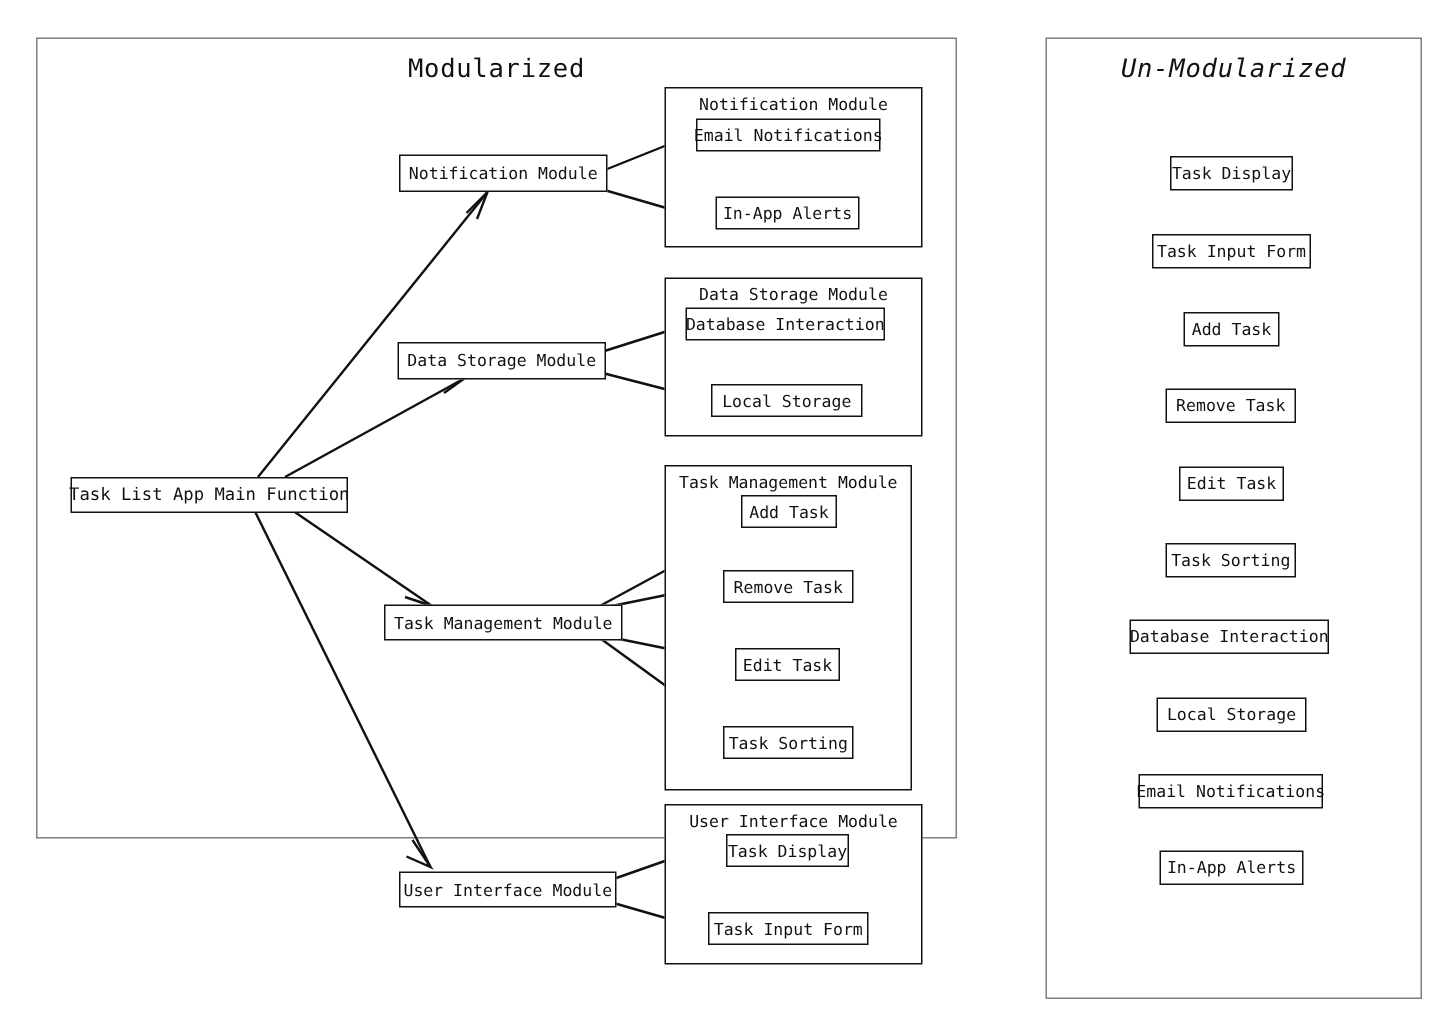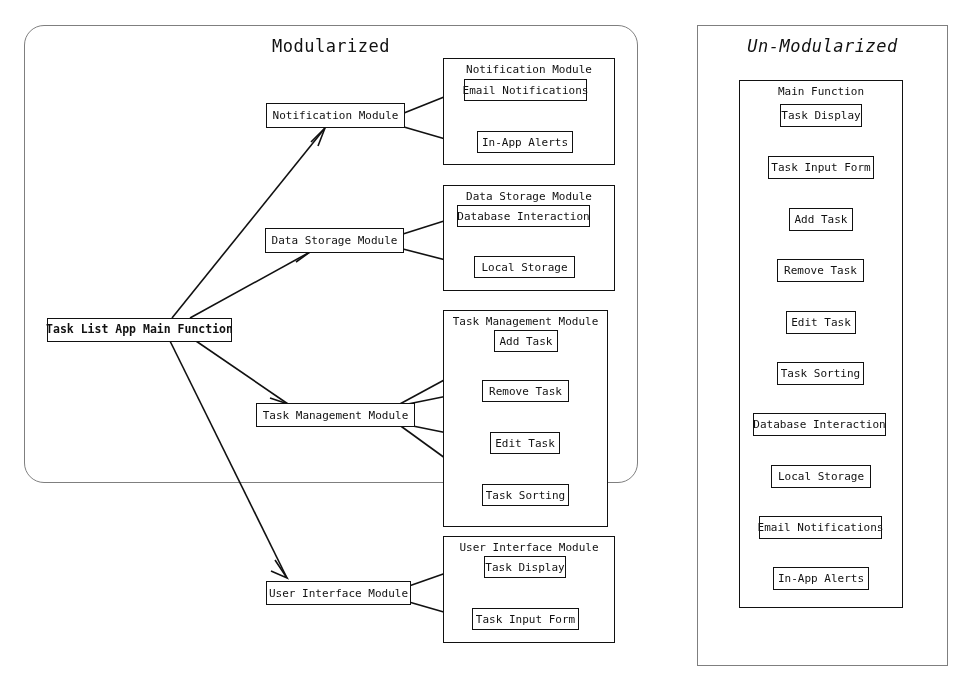--- a/index.html
+++ b/index.html
@@ -20,21 +20,21 @@
     left: 0; top: 0;
     width: 961px;
     height: 687px;
   }
   .panel {
     position: absolute;
     border: 1.5px solid #7f7f7f;
     background: #ffffff;
     box-sizing: border-box;
   }
-  #panel-modularized { left: 24px; top: 25px; width: 614px; height: 458px; border-radius: 20px; }
+  #panel-modularized { left: 24px; top: 25px; width: 614px; height: 534px; }
   #panel-unmodularized { left: 697px; top: 25px; width: 251px; height: 641px; }
 
   .panel-title {
     position: absolute;
     left: 0; right: 0;
     text-align: center;
     font-size: 17px;
     letter-spacing: 0.5px;
     color: #111111;
     white-space: nowrap;
@@ -131,21 +131,21 @@
     <path d="M 471 430 L 487 441 L 470 443"></path>
     <line x1="398" y1="424" x2="478" y2="482"></line>
     <path d="M 466 466 L 478 482 L 461 478"></path>
 
     <line x1="409" y1="586" x2="466" y2="566"></line>
     <path d="M 449 563 L 466 566 L 451 575"></path>
     <line x1="409" y1="602" x2="468" y2="619"></line>
     <path d="M 452 608 L 468 619 L 451 621"></path>
   </svg>
 
-  <div class="node big" id="node-root" style="left:47px; top:318px; width:185px; height:24px;font-weight:bold;">Task List App Main Function</div>
+  <div class="node big" id="node-root" style="left:47px; top:318px; width:185px; height:24px;">Task List App Main Function</div>
 
   <div class="node" style="left:266px; top:103px; width:139px; height:25px;">Notification Module</div>
 
   <div class="node" style="left:265px; top:228px; width:139px; height:25px;">Data Storage Module</div>
 
   <div class="node" style="left:256px; top:403px; width:159px; height:24px;">Task Management Module</div>
 
   <div class="node" style="left:266px; top:581px; width:145px; height:24px;">User Interface Module</div>
 
   <div class="cluster" style="left:443px; top:58px; width:172px; height:107px;">
@@ -171,23 +171,20 @@
   <div class="cluster" style="left:443px; top:536px; width:172px; height:107px;">
     <div class="cluster-title">User Interface Module</div>
   </div>
   <div class="node" style="left:484px; top:556px; width:82px; height:22px;">Task Display</div>
   <div class="node" style="left:472px; top:608px; width:107px; height:22px;">Task Input Form</div>
 
   <div class="panel" id="panel-unmodularized">
     <div class="panel-title">Un-Modularized</div>
   </div>
 
-  <div class="cluster" style="left:739px; top:80px; width:164px; height:528px;">
-    <div class="cluster-title">Main Function</div>
-  </div>
 
   <div class="node" style="left:780px; top:104px; width:82px; height:23px;">Task Display</div>
   <div class="node" style="left:768px; top:156px; width:106px; height:23px;">Task Input Form</div>
   <div class="node" style="left:789px; top:208px; width:64px; height:23px;">Add Task</div>
   <div class="node" style="left:777px; top:259px; width:87px; height:23px;">Remove Task</div>
   <div class="node" style="left:786px; top:311px; width:70px; height:23px;">Edit Task</div>
   <div class="node" style="left:777px; top:362px; width:87px; height:23px;">Task Sorting</div>
   <div class="node" style="left:753px; top:413px; width:133px; height:23px;">Database Interaction</div>
   <div class="node" style="left:771px; top:465px; width:100px; height:23px;">Local Storage</div>
   <div class="node" style="left:759px; top:516px; width:123px; height:23px;">Email Notifications</div>

